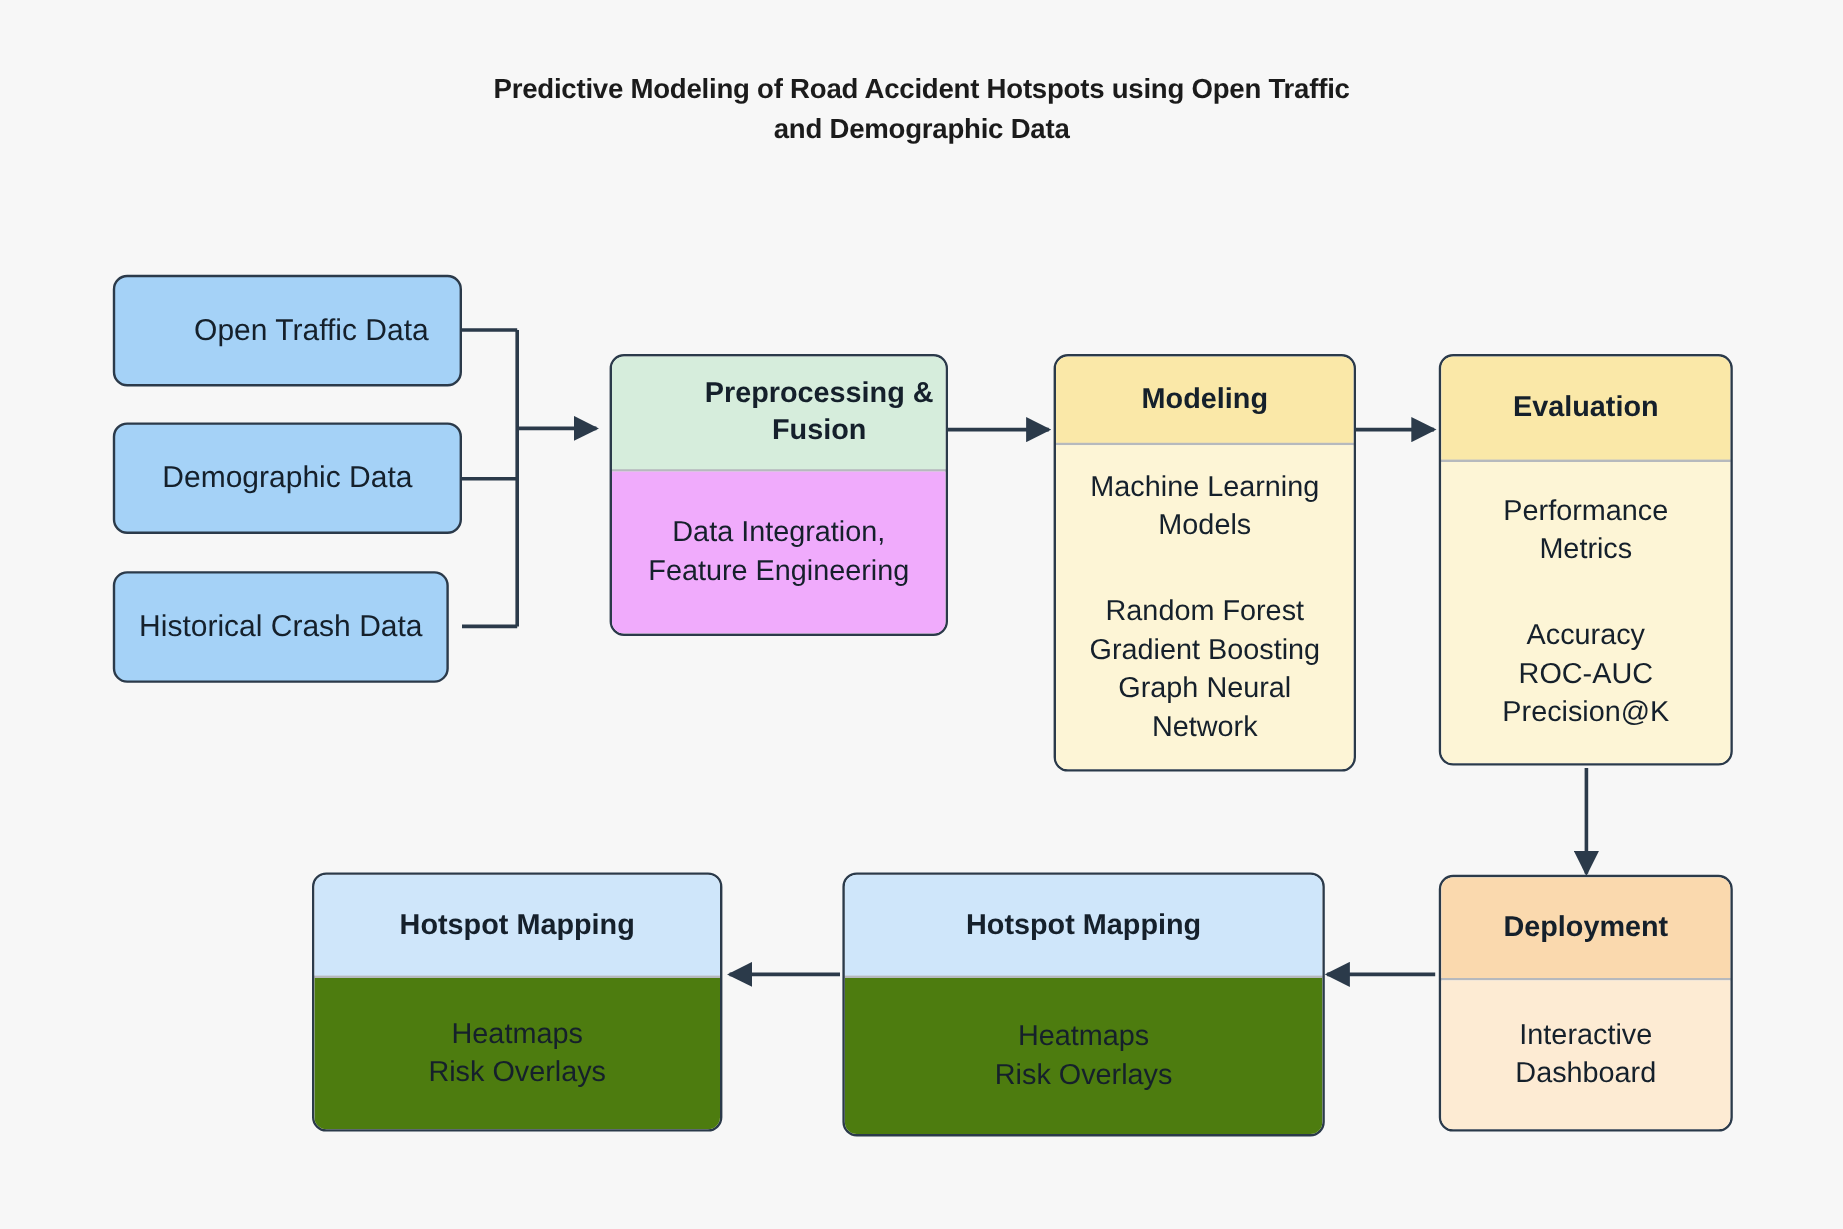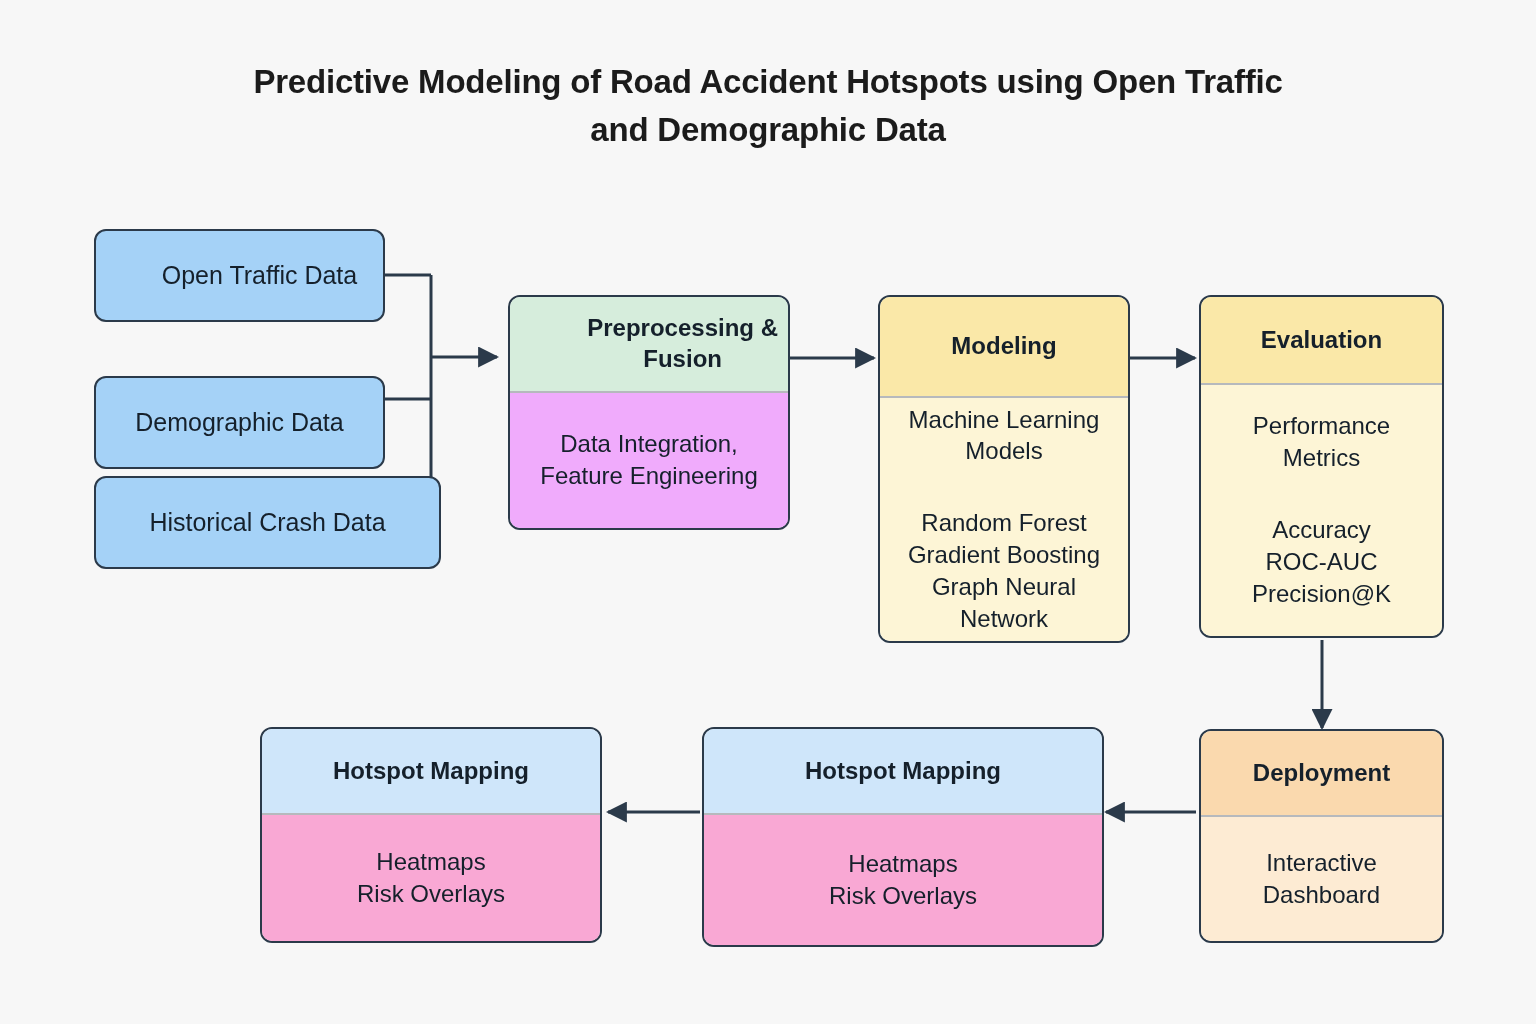--- a/index.html
+++ b/index.html
@@ -19,21 +19,21 @@
     height: 1024px;
   }
 
   
   .title {
     position: absolute;
     left: 168px;
     top: 58px;
     width: 1200px;
     text-align: center;
-    font-size: 33px;
+    font-size: 23px;
     font-weight: bold;
     line-height: 1.45;
     color: #1b1b1b;
     letter-spacing: -0.2px;
   }
 
   
   #links {
     position: absolute;
     left: 0;
@@ -100,21 +100,21 @@
   .node .body .para div { white-space: nowrap; }
 
   
   .green .head { background: #d6eddc; }
   .green .body { background: #f0abfc; }
   .yellow .head { background: #fae8a8; }
   .yellow .body { background: #fdf5d6; gap: 18px; }
   .orange .head { background: #fad9ae; }
   .orange .body { background: #fdebd3; }
   .ltblue .head { background: #cfe6fa; }
-  .ltblue .body { background: #f9a8d4; }
+  .ltblue .body { background: #4d7c0f; }
 </style>
 </head>
 <body>
 
 <div id="canvas">
 
   <div class="title">
     <span>Predictive Modeling of Road Accident Hotspots using Open Traffic</span><br>
     <span>and Demographic Data</span>
   </div>
@@ -142,46 +142,46 @@
 
     <path d="M 1196 812 L 1106 812" stroke="#2b3a4a" stroke-width="3" fill="none" marker-end="url(#arrow)"></path>
 
     <path d="M 700 812 L 608 812" stroke="#2b3a4a" stroke-width="3" fill="none" marker-end="url(#arrow)"></path>
   </svg>
 
   <div class="node simple" style="left:94px; top:229px; width:291px; height:93px;padding-left:40px;">
     <span>Open Traffic Data</span>
   </div>
 
-  <div class="node simple" style="left:94px; top:352px; width:291px; height:93px;margin-top:24px;">
+  <div class="node simple" style="left:94px; top:352px; width:291px; height:93px;">
     <span>Demographic Data</span>
   </div>
 
-  <div class="node simple" style="left:94px; top:476px; width:347px; height:93px;">
+  <div class="node simple" style="left:94px; top:476px; width:280px; height:93px;">
     <span>Historical Crash Data</span>
   </div>
 
   <div class="node green" style="left:508px; top:295px; width:282px; height:235px;">
     <div class="head" style="height:94px;justify-content:flex-end;">
       <span>
         <span>Preprocessing &amp;</span><br>
         <span>Fusion</span>
       </span>
     </div>
     <div class="divider"></div>
     <div class="body">
       <div class="para">
         <div>Data Integration,</div>
         <div>Feature Engineering</div>
       </div>
     </div>
   </div>
 
   <div class="node yellow" style="left:878px; top:295px; width:252px; height:348px;">
-    <div class="head" style="height:99px;">
+    <div class="head" style="height:72px;">
       <span>Modeling</span>
     </div>
     <div class="divider"></div>
     <div class="body">
       <div class="para">
         <div>Machine Learning</div>
         <div>Models</div>
       </div>
       <div class="para">
         <div>Random Forest</div>

